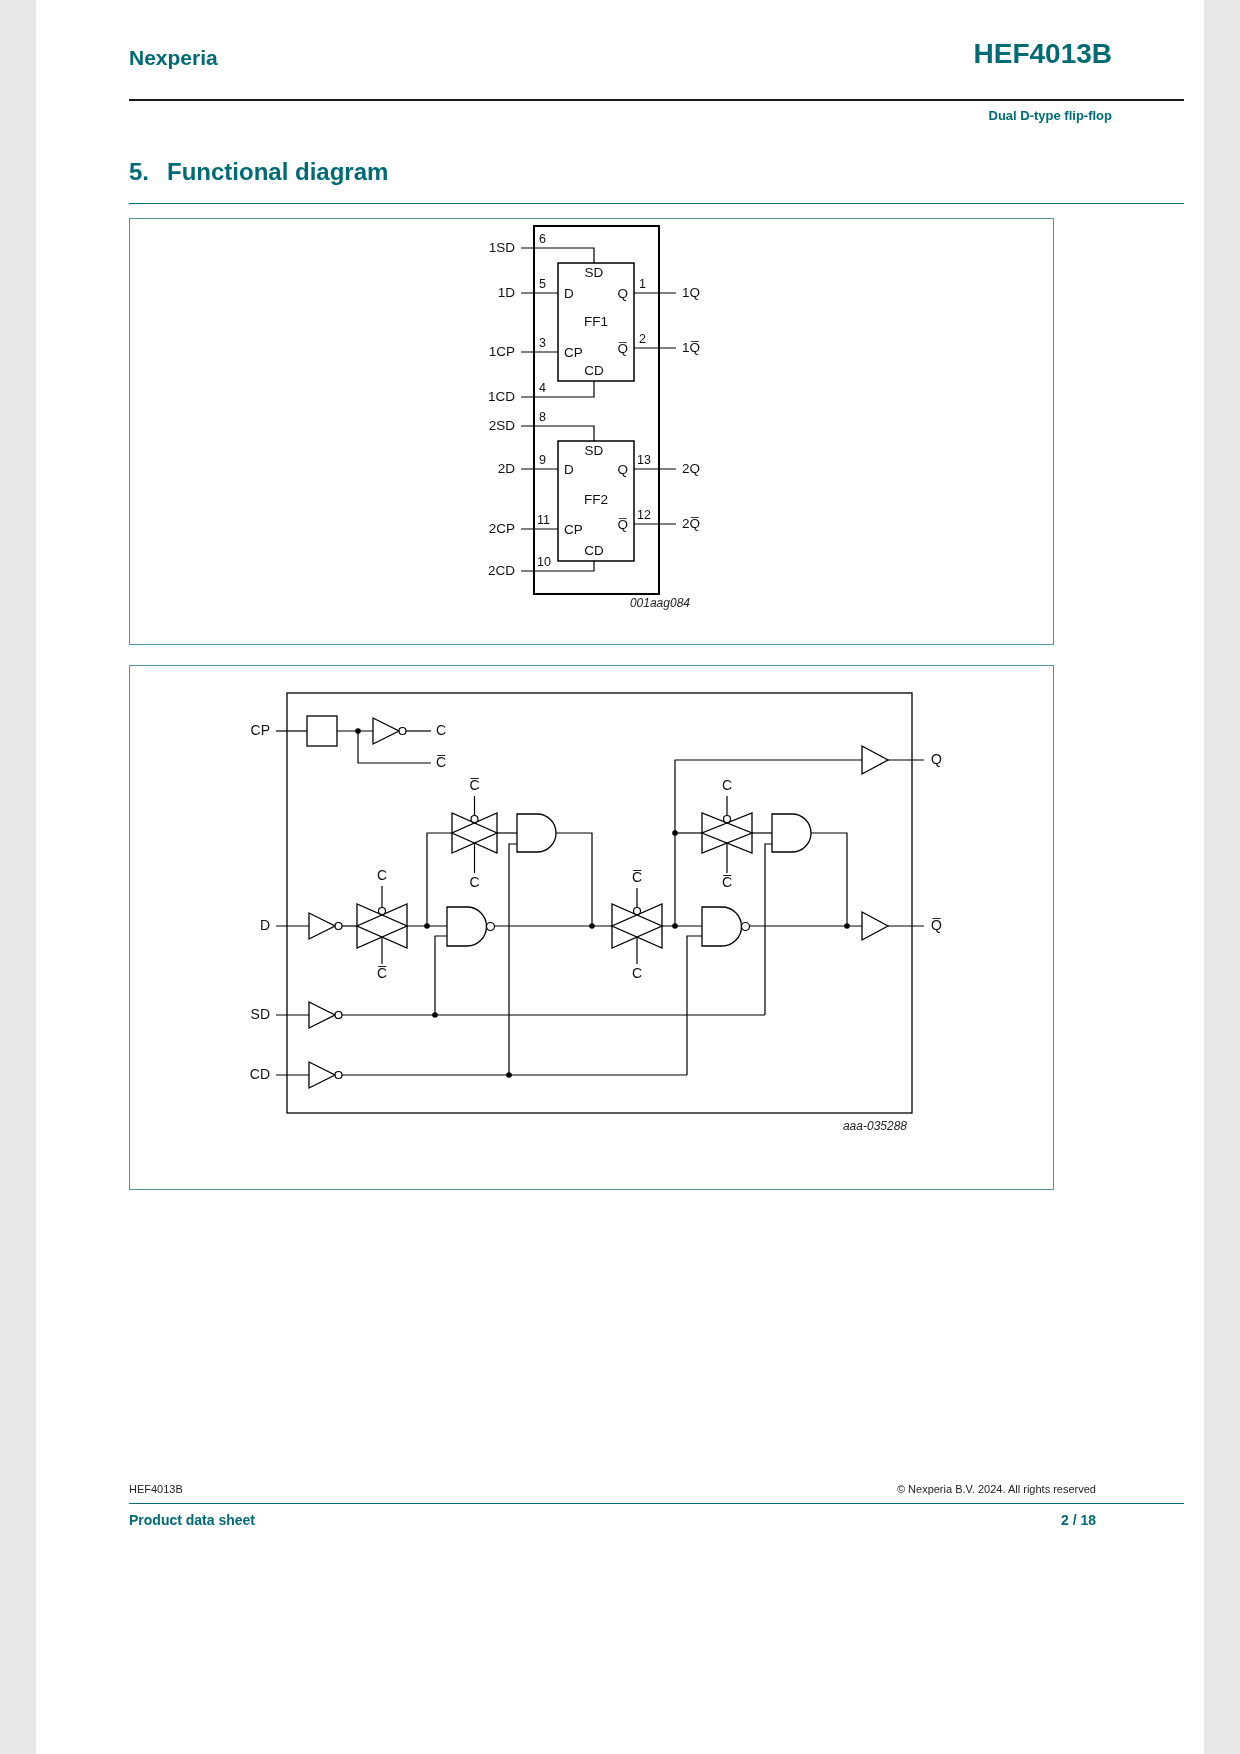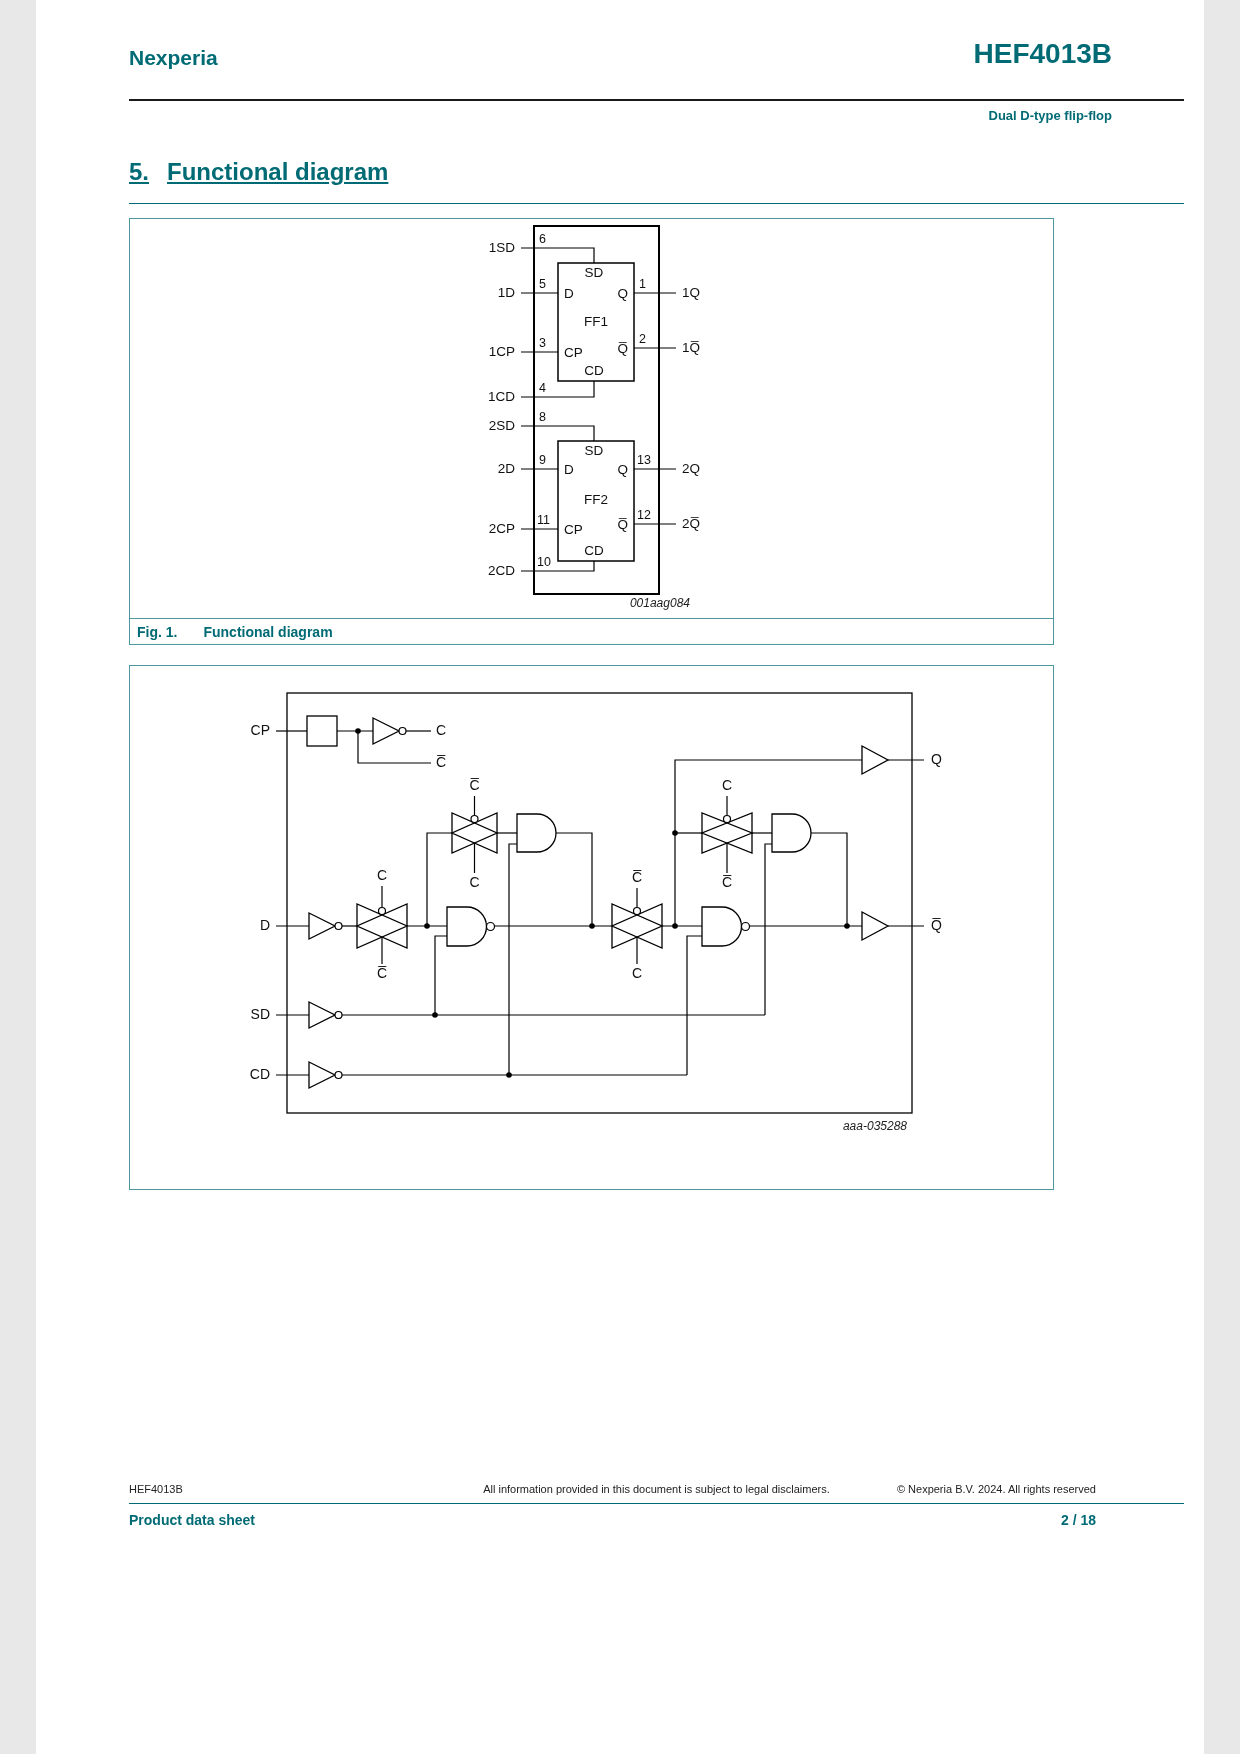--- a/index.html
+++ b/index.html
@@ -7,21 +7,21 @@
     position:relative;width:1168px;height:1754px;background:#ffffff;margin:0 auto;
     font-family:"Liberation Sans","DejaVu Sans",sans-serif;color:#111;overflow:hidden;
   }
   .abs{position:absolute;}
   
   .brand{left:93px;top:46px;font-size:21px;font-weight:bold;color:var(--accent,#006b74);}
   .part-title{right:92px;top:38px;font-size:28px;font-weight:bold;color:var(--accent,#006b74);}
   .header-rule{left:93px;width:1055px;top:99px;border-top:2px solid #1a1a1a;height:0;}
   .subtitle{right:92px;top:108px;font-size:13px;font-weight:bold;color:var(--accent,#006b74);}
   
-  .section-heading{left:93px;top:158px;font-size:24px;font-weight:bold;color:var(--accent,#006b74);text-decoration:underline;}
+  .section-heading{left:93px;top:158px;font-size:24px;font-weight:bold;color:var(--accent,#006b74);}
   .section-heading .num{margin-right:18px;}
   .section-rule{left:93px;width:1055px;top:203px;border-top:1px solid var(--accent,#006b74);height:0;}
   
   .figure{left:93px;width:925px;border:1px solid var(--figborder,#4d98a0);box-sizing:border-box;background:#fff;}
   .fig1{top:218px;height:427px;}
   .fig2{top:665px;height:525px;}
   .fig-caption{
     border-top:1px solid var(--figborder,#4d98a0);height:26px;display:flex;align-items:center;
     color:var(--accent,#006b74);font-weight:bold;font-size:14px;padding-left:7px;box-sizing:border-box;
   }
@@ -133,24 +133,20 @@
 
       <g>
         <text x="552" y="78">1Q</text>
         <text x="552" y="133">1Q̅</text>
         <text x="552" y="254">2Q</text>
         <text x="552" y="309">2Q̅</text>
       </g>
 
       <text x="560" y="388" class="end code">001aag084</text>
     </svg>
-    <div class="fig-caption">
-      <span>Fig. 1.</span>
-      <span class="cap-text">Functional diagram</span>
-    </div>
   </div>
 
   <div class="abs figure fig2">
     <svg width="923" height="497" viewBox="0 0 923 497">
       <rect x="157" y="27" width="625" height="420" class="shape"></rect>
 
       <g class="wire">
         <path d="M146,65 H177"></path>
         <path d="M207,65 H243"></path>
         <path d="M276,65 H301"></path>
@@ -272,19 +268,18 @@
       <text x="140" y="353" class="end lbl2">SD</text>
       <text x="140" y="413" class="end lbl2">CD</text>
       <text x="801" y="98" class="lbl2">Q</text>
       <text x="801" y="264" class="lbl2">Q̅</text>
 
       <text x="777" y="464" class="end code">aaa-035288</text>
     </svg>
   </div>
 
   <div class="abs foot-small foot-left">HEF4013B</div>
-  <div class="abs foot-small foot-center">All information provided in this document is subject to legal disclaimers.</div>
   <div class="abs foot-small foot-right">© Nexperia B.V. 2024. All rights reserved</div>
   <div class="abs footer-rule"></div>
   <div class="abs foot-bold foot-left">Product data sheet</div>
   <div class="abs foot-bold foot-right">2 / 18</div>
 
 </div>
 
 </body></html>

